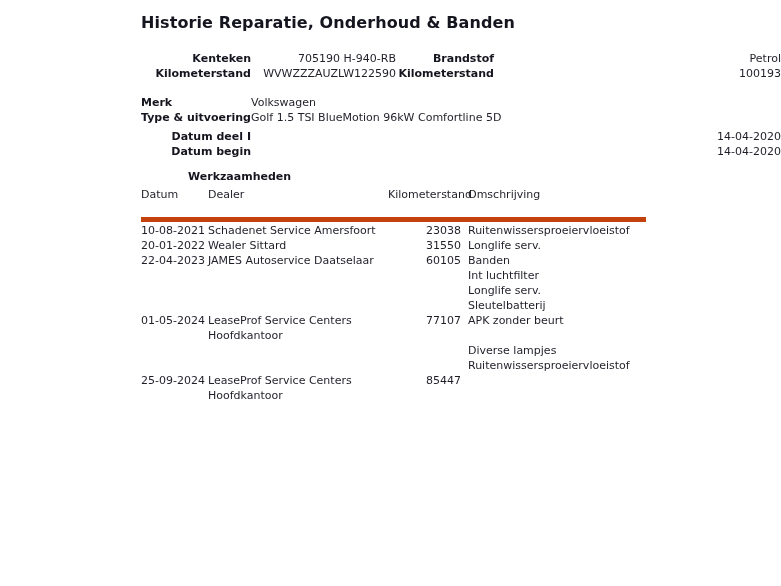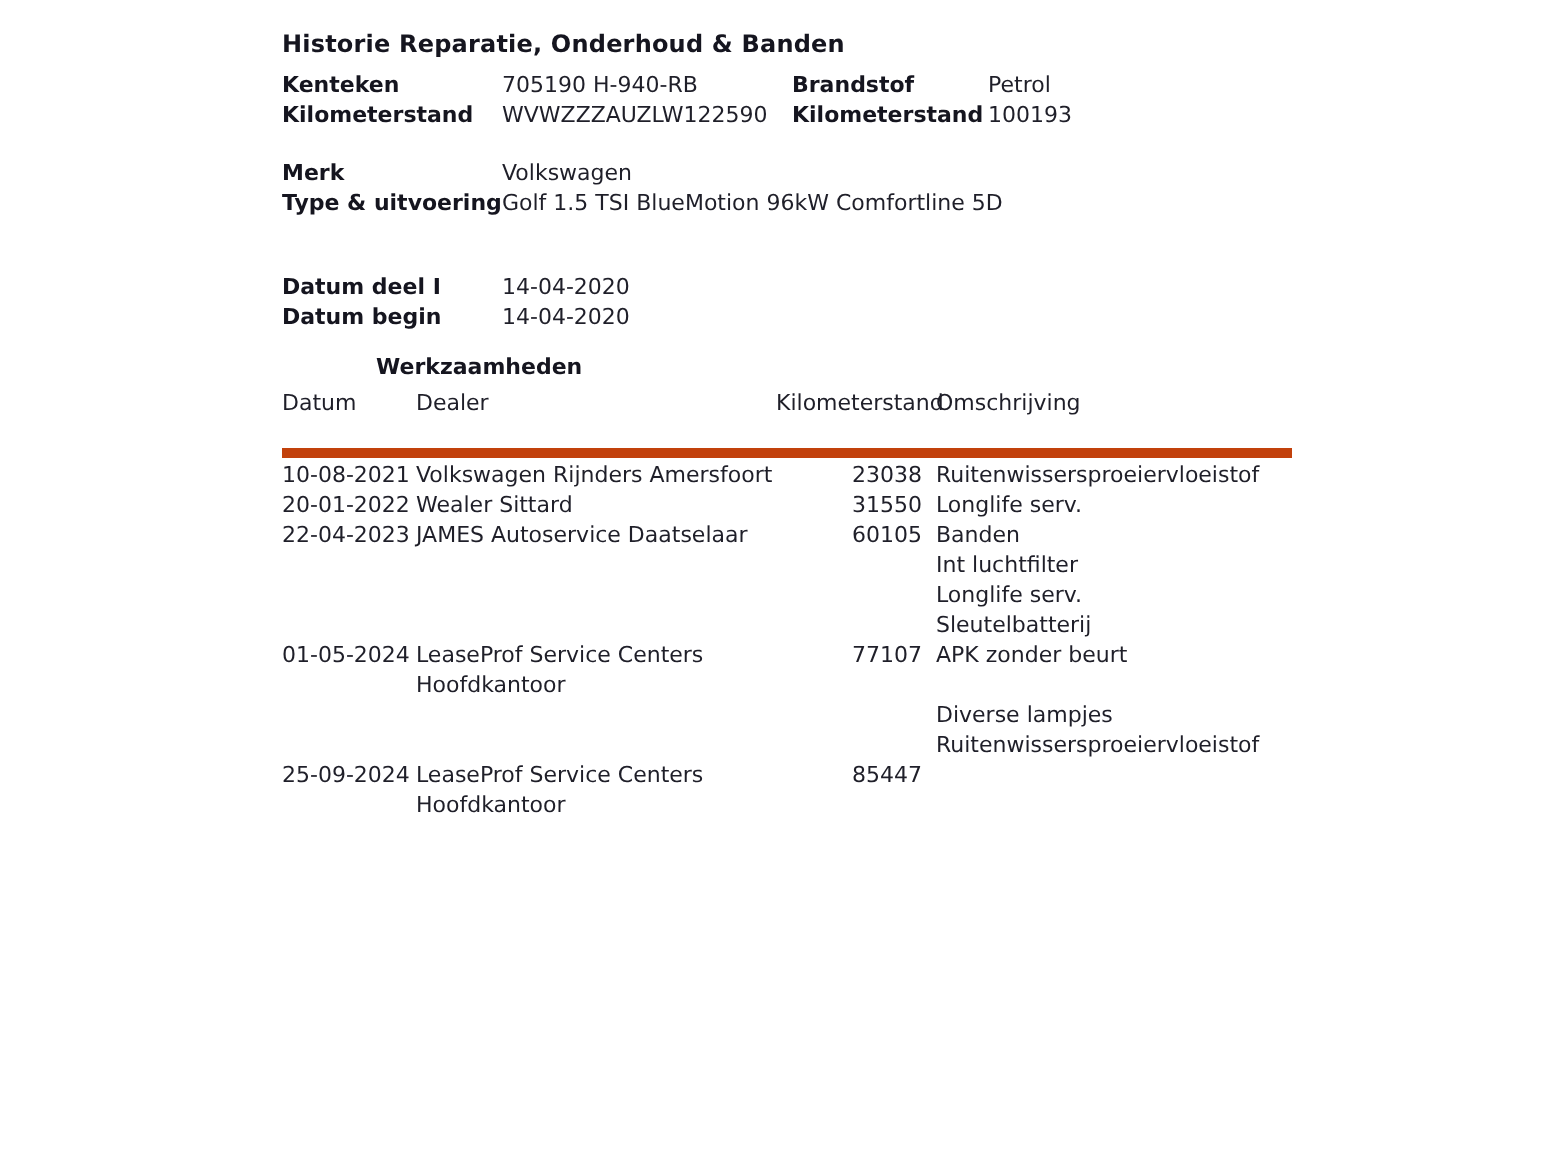--- a/index.html
+++ b/index.html
@@ -16,42 +16,42 @@
     font-size: 11px;
   }
   .page {
     padding-left: 141px;
     padding-top: 14px;
     box-sizing: border-box;
     width: 781px;
     height: 586px;
   }
   h1.title {
-    font-size: 12px;
+    font-size: 16px;
     line-height: 17px;
     margin: 0;
     font-weight: bold;
     color: #15151f;
     letter-spacing: 0.1px;
   }
   .kv-grid {
     display: grid;
     grid-template-columns: 110px 145px 98px auto;
   }
   .kv-grid.two-col {
     grid-template-columns: 110px auto;
   }
   .kv-grid .cell {
     height: 15px;
     line-height: 15px;
     white-space: nowrap;
   }
-  .sec-ident { margin-top: 4px; }
+  .sec-ident { margin-top: 20px; text-align: right; }
   .sec-vehicle { margin-top: 14px; }
-  .sec-dates { margin-top: 27px; }
+  .sec-dates { margin-top: 4px; text-align: right; }
   .label { font-weight: bold; color: #15151f; }
   .heading-werk {
     margin-top: 10px;
     height: 15px;
     line-height: 15px;
     font-weight: bold;
     color: #15151f;
     margin-left: 47px;
   }
   .tbl { width: 505px; }
@@ -120,21 +120,21 @@
       <div class="td">Dealer</div>
       <div class="td c-km">Kilometerstand</div>
       <div class="td c-oms">Omschrijving</div>
     </div>
 
     <div class="tr row-first">
       <div class="td">
           <div class="ln">10-08-2021</div>
         </div>
       <div class="td">
-          <div class="ln">Volkswagen Rijnders Amersfoort</div>
+          <div class="ln">Schadenet Service Amersfoort</div>
         </div>
       <div class="td c-km">
           <div class="ln">23038</div>
         </div>
       <div class="td c-oms">
           <div class="ln">Ruitenwissersproeiervloeistof</div>
         </div>
     </div>
 
     <div class="tr">

